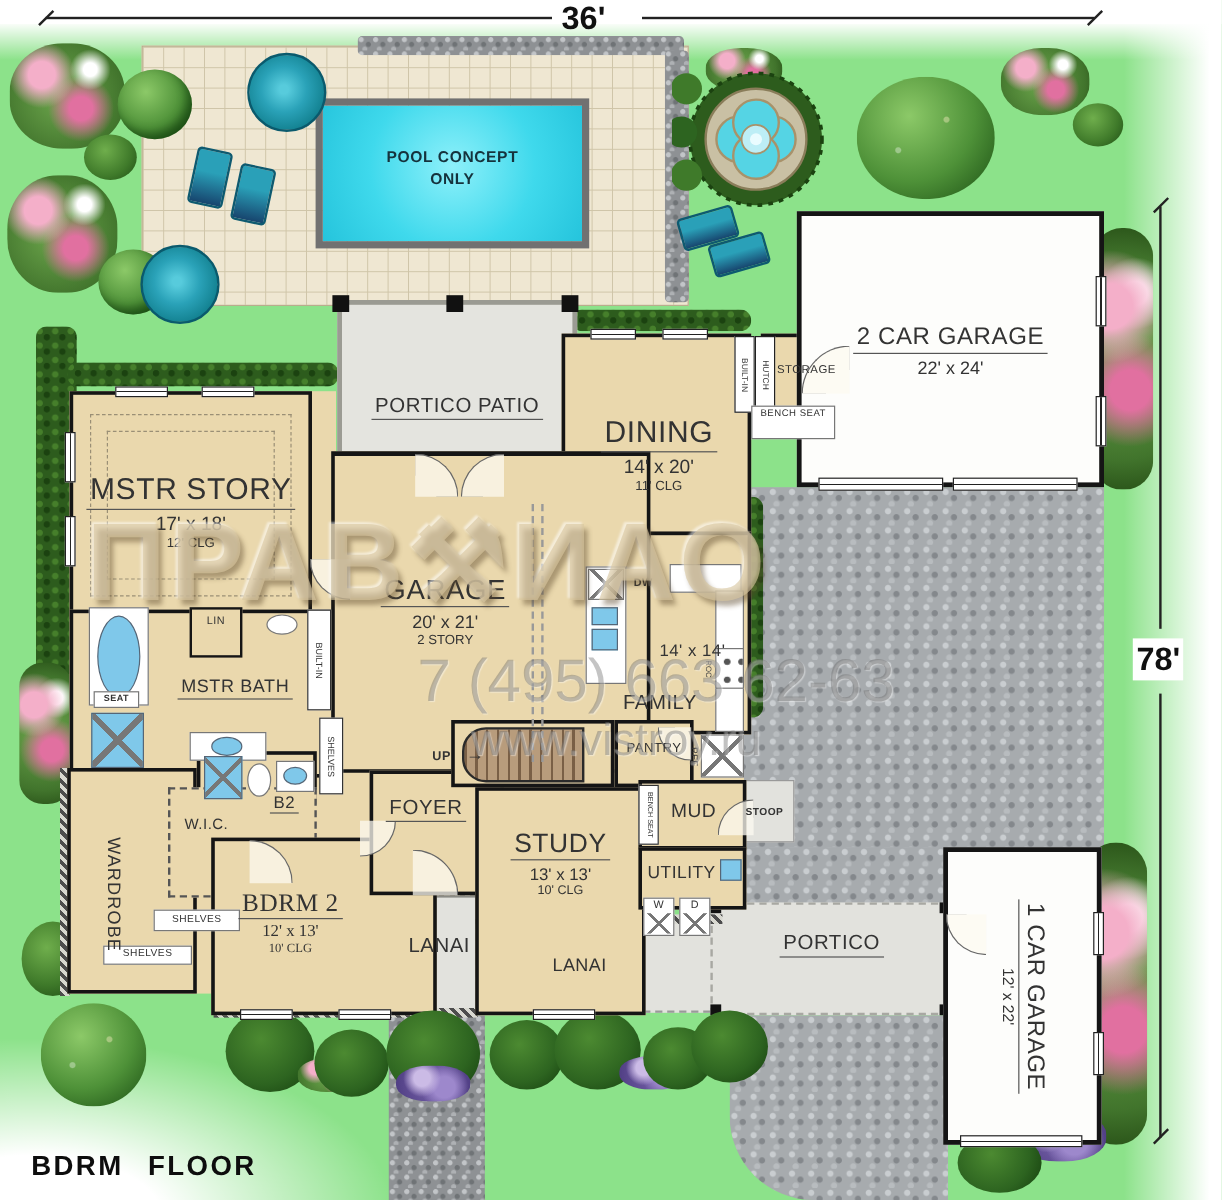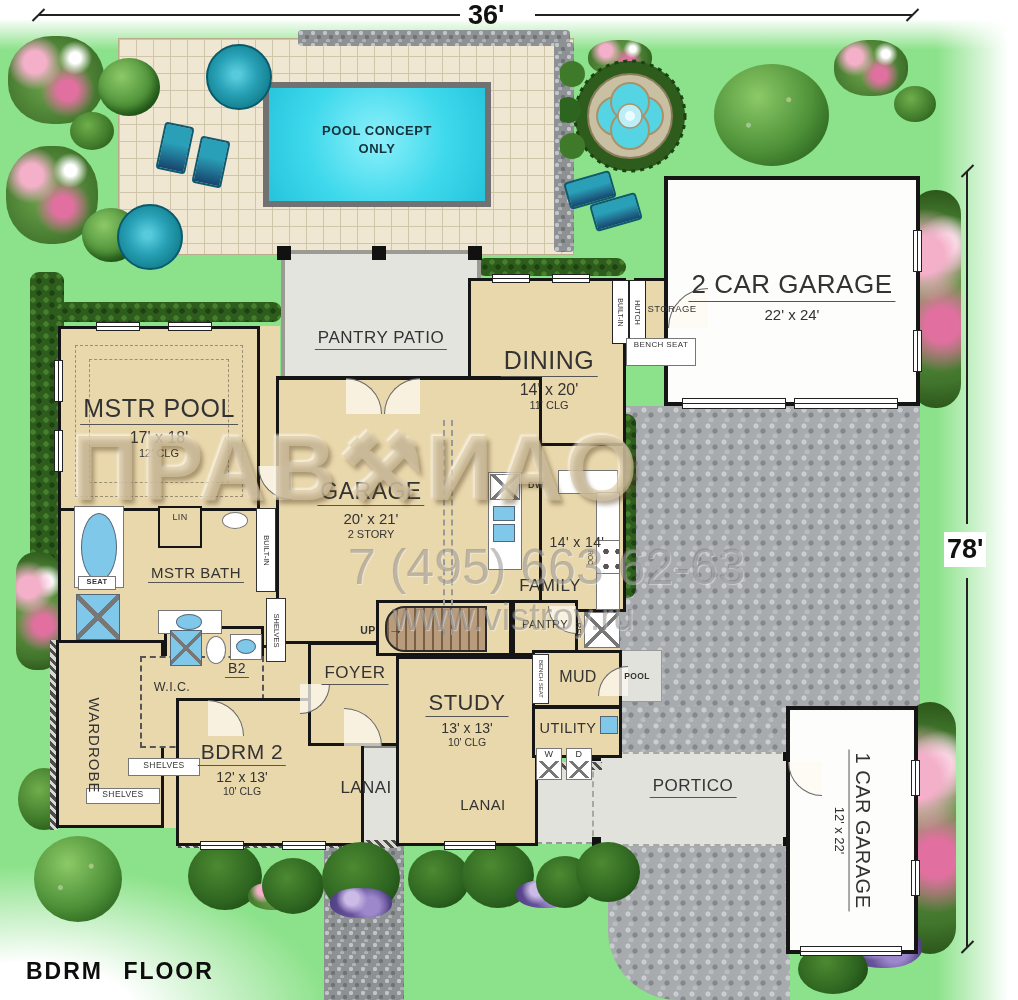--- a/index.html
+++ b/index.html
@@ -319,50 +319,50 @@
   <div class="abs fixture" style="left:536px;top:748px;width:26px;height:32px;">
      <div class="xbox" style="position:absolute;left:0;top:12px;width:100%;height:17px;"></div>
     </div>
   <div class="lbl" style="left:549px;top:749px;font-size:9px;"><span class="nmp">W</span></div>
   <div class="abs fixture" style="left:566px;top:748px;width:26px;height:32px;">
      <div class="xbox" style="position:absolute;left:0;top:12px;width:100%;height:17px;"></div>
     </div>
   <div class="lbl" style="left:579px;top:749px;font-size:9px;"><span class="nmp">D</span></div>
 
   <div class="lbl" style="left:381px;top:328px;font-size:17px;">
-    <span class="nm">PANTRY PATIO</span></div>
+    <span class="nm">PORTICO PATIO</span></div>
   <div class="lbl" style="left:159px;top:394px;">
-    <div class="nm" style="font-size:25px;">MSTR POOL</div>
+    <div class="nm" style="font-size:25px;">MSTR STORY</div>
     <div class="sz" style="font-size:16px;margin-top:4px;">17' x 18'</div>
     <div class="sz" style="font-size:11px;">12' CLG</div></div>
   <div class="lbl" style="left:549px;top:346px;">
     <div class="nm" style="font-size:25px;">DINING</div>
     <div class="sz" style="font-size:16px;margin-top:4px;">14' x 20'</div>
     <div class="sz" style="font-size:11px;">11' CLG</div></div>
   <div class="lbl" style="left:792px;top:270px;">
-    <div class="nm" style="font-size:26px;">2 CAR GARAGE</div>
+    <div class="nm" style="font-size:20px;">2 CAR GARAGE</div>
     <div class="sz" style="font-size:15px;margin-top:4px;">22' x 24'</div></div>
   <div class="lbl" style="left:371px;top:478px;">
     <div class="nm" style="font-size:23px;">GARAGE</div>
     <div class="sz" style="font-size:15px;margin-top:4px;">20' x 21'</div>
     <div class="sz" style="font-size:11px;">2 STORY</div></div>
   <div class="lbl" style="left:577px;top:534px;font-size:14px;">
     <span class="nmp">14' x 14'</span></div>
   <div class="lbl" style="left:550px;top:576px;font-size:17px;">
     <span class="nmp">FAMILY</span></div>
   <div class="lbl" style="left:196px;top:564px;font-size:15px;">
     <span class="nm">MSTR BATH</span></div>
   <div class="v" style="left:60px;top:660px;width:70px;height:170px;font-size:15px;letter-spacing:1px;">
     <span>WARDROBE</span>
     </div>
   <div class="lbl" style="left:172px;top:680px;font-size:12.5px;">
     <span class="nmp">W.I.C.</span></div>
   <div class="lbl" style="left:237px;top:660px;font-size:14px;">
     <span class="nm">B2</span></div>
-  <div class="lbl" style="left:242px;top:740px;">
+  <div class="lbl" style="left:242px;top:740px;font-family:Liberation Serif, serif;">
     <div class="nm" style="font-size:21px;">BDRM 2</div>
     <div class="sz" style="font-size:14px;margin-top:3px;">12' x 13'</div>
     <div class="sz" style="font-size:10.5px;">10' CLG</div></div>
   <div class="lbl" style="left:355px;top:663px;font-size:17px;">
     <span class="nm">FOYER</span></div>
   <div class="lbl" style="left:545px;top:618px;font-size:11px;">
     <span class="nmp">PANTRY</span></div>
   <div class="lbl" style="left:467px;top:690px;">
     <div class="nm" style="font-size:22px;">STUDY</div>
     <div class="sz" style="font-size:14px;margin-top:3px;">13' x 13'</div>
@@ -371,21 +371,21 @@
     <span class="nmp">MUD</span></div>
   <div class="lbl" style="left:568px;top:720px;font-size:14.5px;">
     <span class="nmp">UTILITY</span></div>
   <div class="lbl" style="left:366px;top:778px;font-size:17px;">
     <span class="nmp">LANAI</span></div>
   <div class="lbl" style="left:483px;top:796px;font-size:15px;">
     <span class="nmp">LANAI</span></div>
   <div class="lbl" style="left:693px;top:776px;font-size:17px;">
     <span class="nm">PORTICO</span></div>
   <div class="lbl" style="left:637px;top:672px;font-size:8.5px;font-weight:bold;">
-    <span class="nmp">POOL</span></div>
+    <span class="nmp">STOOP</span></div>
   <div class="lbl" style="left:672px;top:304px;font-size:9.5px;">
     <span class="nmp">STORAGE</span></div>
   <div class="v" style="left:786px;top:706px;width:132px;height:248px;">
     <span style="text-align:center;">
       <span class="nm" style="font-size:20px;">1 CAR GARAGE</span><br>
       <span class="sz" style="font-size:13px;">12' x 22'</span>
     </span>
     </div>
 
   <div id="wm1">

